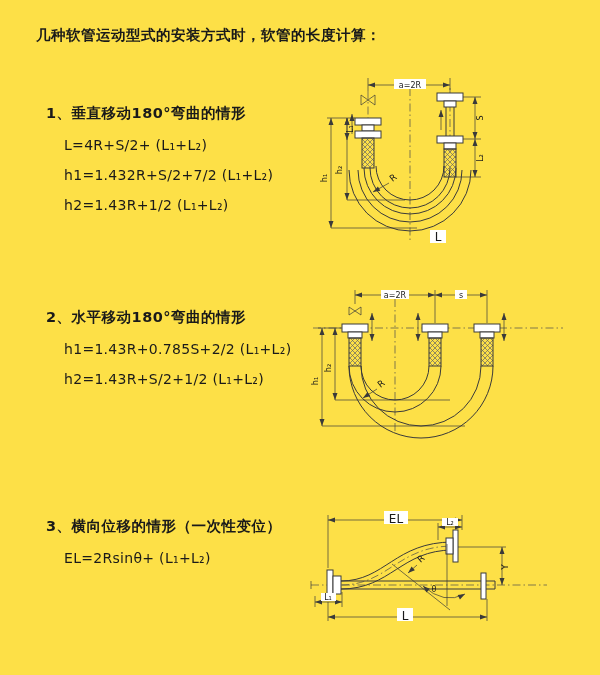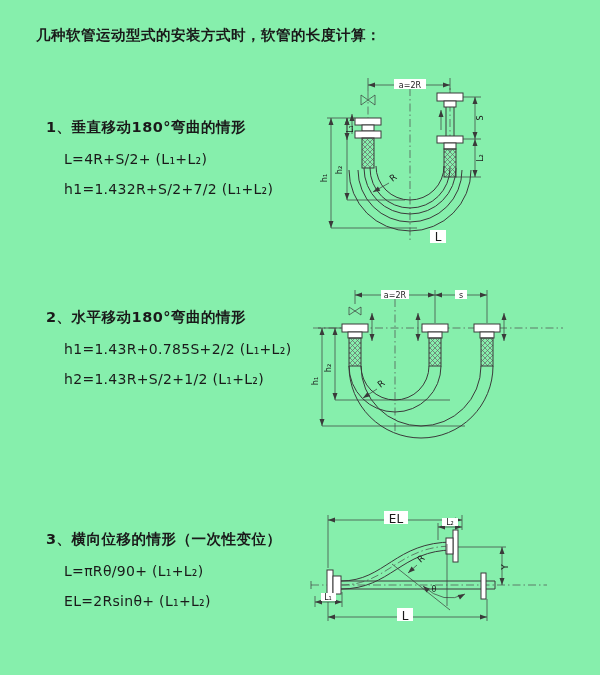--- a/index.html
+++ b/index.html
@@ -1,20 +1,20 @@
 <!DOCTYPE html>
 <html><head>
 <meta charset="utf-8">
 <style>
   html,body{margin:0;padding:0;background:#fff;}
-  .page{position:relative;width:600px;height:675px;background:#86efac;overflow:hidden;
+  .page{position:relative;width:600px;height:675px;background:#fde047;overflow:hidden;
         font-family:"DejaVu Sans","Liberation Sans",sans-serif;color:#1a1a1a;}
   .title{position:absolute;left:36px;top:26px;font-size:14.5px;font-weight:700;letter-spacing:.5px;}
   .sec{position:absolute;left:46px;width:300px;}
-  .sec1{top:118px;} .sec2{top:308px;} .sec3{top:530px;}
+  .sec1{top:104px;} .sec2{top:308px;} .sec3{top:517px;}
   .heading{font-size:14.5px;font-weight:700;letter-spacing:.5px;margin-bottom:7px;}
   .formula{font-size:14px;line-height:30px;padding-left:18px;letter-spacing:.3px;white-space:nowrap;}
   .diag{position:absolute;}
   .d1{left:305px;top:62px;} .d2{left:305px;top:283px;} .d3{left:305px;top:486px;}
   svg .oln{fill:none;stroke:#3a3a3a;stroke-width:1;}
   svg .thin{fill:none;stroke:#3a3a3a;stroke-width:.7;}
   svg .dim{fill:none;stroke:#3a3a3a;stroke-width:.7;}
   svg .cl{fill:none;stroke:#4a4a4a;stroke-width:.7;stroke-dasharray:8 3 1.5 3;}
   svg .fit{fill:#ffffff;stroke:#3a3a3a;stroke-width:1;}
   svg .lbl{font-family:"DejaVu Sans",sans-serif;font-size:8px;fill:#1a1a1a;}
@@ -26,31 +26,31 @@
 <body>
 
 <div class="page">
 
   <div class="title">几种软管运动型式的安装方式时，软管的长度计算：</div>
 
   <div class="sec sec1">
     <div class="heading">1、垂直移动180°弯曲的情形</div>
     <div class="formula">L=4R+S/2+ (L₁+L₂)</div>
     <div class="formula">h1=1.432R+S/2+7/2 (L₁+L₂)</div>
+    <div class="formula">h2=1.43R+1/2 (L₁+L₂)</div>
   </div>
 
   <div class="sec sec2">
     <div class="heading">2、水平移动180°弯曲的情形</div>
     <div class="formula">h1=1.43R+0.785S+2/2 (L₁+L₂)</div>
     <div class="formula">h2=1.43R+S/2+1/2 (L₁+L₂)</div>
   </div>
 
   <div class="sec sec3">
     <div class="heading">3、横向位移的情形（一次性变位）</div>
-    <div class="formula">L=πRθ/90+ (L₁+L₂)</div>
     <div class="formula">EL=2Rsinθ+ (L₁+L₂)</div>
   </div>
 
   <svg class="diag d1" width="285" height="200" viewBox="0 0 285 200">
     <defs>
       <marker id="ae" markerWidth="9" markerHeight="7" refX="7.5" refY="3" orient="auto" markerUnits="userSpaceOnUse">
         <path d="M0.5,0.5 L7.5,3 L0.5,5.5 Z" fill="#3a3a3a"></path>
       </marker>
       <marker id="as" markerWidth="9" markerHeight="7" refX="0.5" refY="3" orient="auto" markerUnits="userSpaceOnUse">
         <path d="M7.5,0.5 L0.5,3 L7.5,5.5 Z" fill="#3a3a3a"></path>

